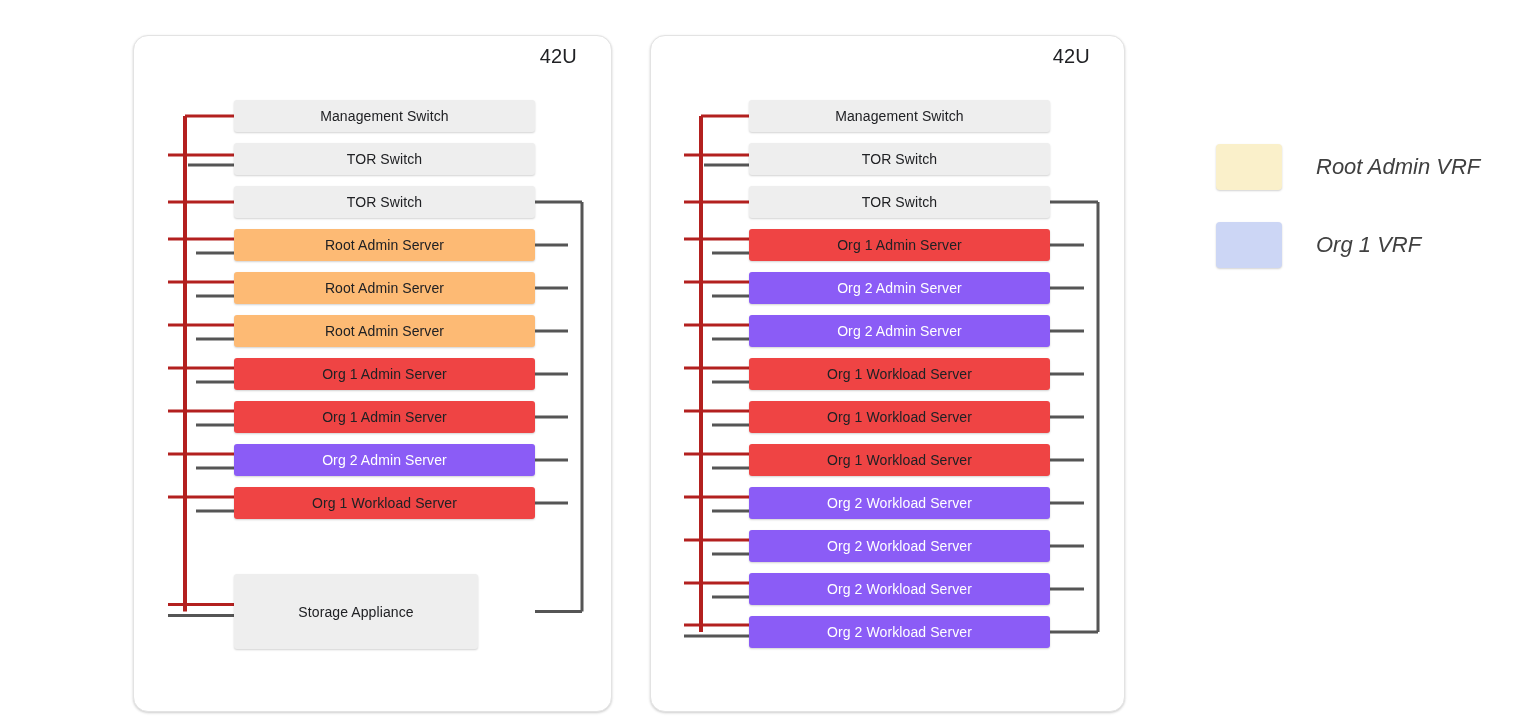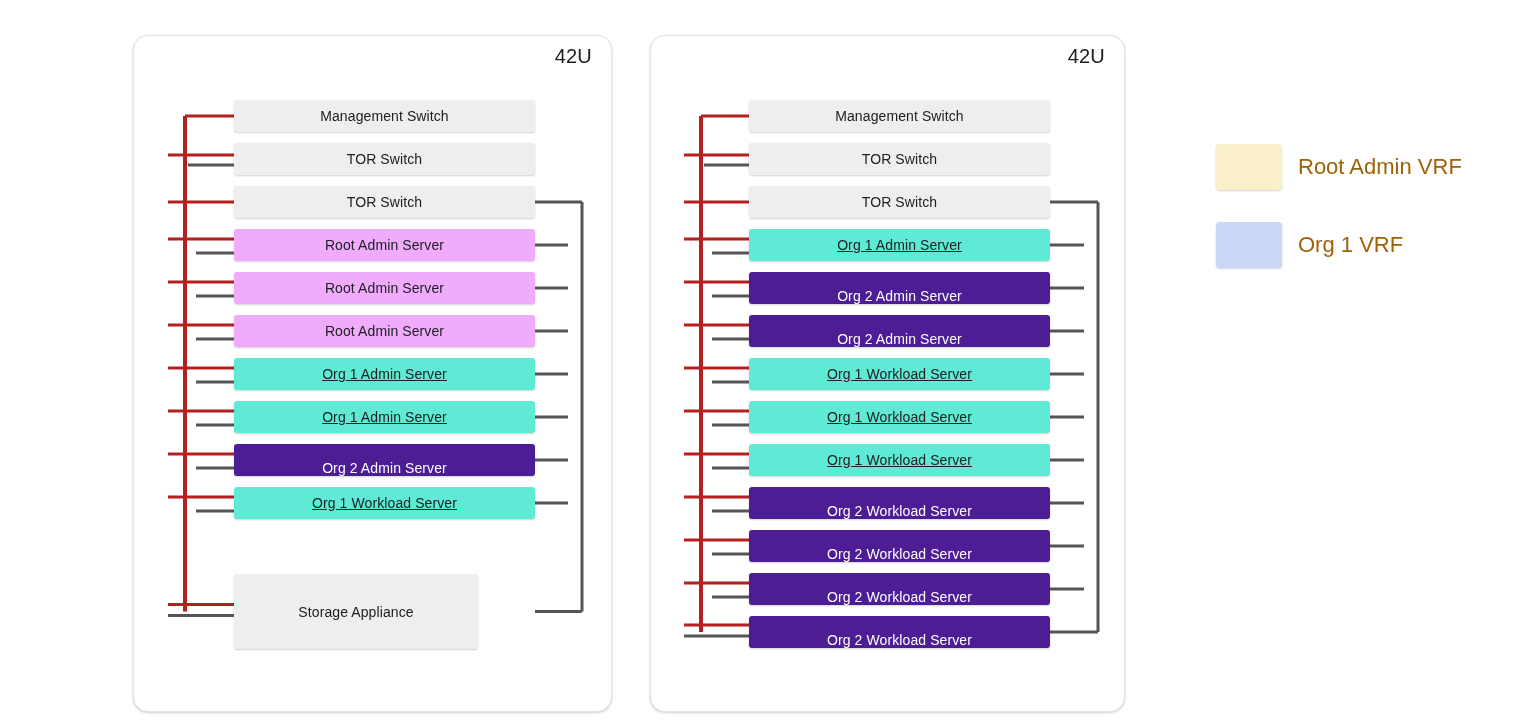--- a/index.html
+++ b/index.html
@@ -23,21 +23,21 @@
   .rack {
     position: absolute;
     background: #ffffff;
     border: 1px solid #e3e3e3;
     border-radius: 15px;
     box-shadow: 0 1px 3px rgba(0,0,0,0.13), 0 1px 2px rgba(0,0,0,0.08);
   }
   .rack-units {
     position: absolute;
     top: 9px;
-    right: 19px;
+    right: 34px;
     font-size: 20px;
     color: #202124;
     letter-spacing: .2px;
   }
 
   
   .cables {
     position: absolute;
     left: 0;
     top: 0;
@@ -53,23 +53,23 @@
     box-sizing: border-box;
     display: flex;
     align-items: center;
     justify-content: center;
     font-size: 14px;
     letter-spacing: .1px;
     box-shadow: 0 1px 2px rgba(0,0,0,0.18);
     white-space: nowrap;
   }
   .device.kind-neutral { background: #eeeeee; color: #202124; }
-  .device.kind-root    { background: #f0abfc; color: #202124; }
-  .device.kind-org1    { background: #5eead4; color: #202124; text-decoration: underline; }
-  .device.kind-org2    { background: #4c1d95; color: #ffffff; align-items: flex-end; }
+  .device.kind-root    { background: #fdba74; color: #202124; }
+  .device.kind-org1    { background: #ef4444; color: #202124; }
+  .device.kind-org2    { background: #8b5cf6; color: #ffffff; }
 
   
   .legend {
     position: absolute;
     left: 1216px;
     top: 144px;
   }
   .legend-row {
     display: flex;
     align-items: center;
@@ -78,24 +78,25 @@
   }
   .legend-row:last-child { margin-bottom: 0; }
   .legend-swatch {
     width: 66px;
     height: 46px;
     border-radius: 4px;
     box-shadow: 0 1px 2px rgba(0,0,0,0.18);
     flex: none;
   }
   .legend-label {
-    margin-left: 16px;
+    margin-left: 34px;
     font-size: 22px;
-    color: #a16207;
+    color: #404040;
     white-space: nowrap;
+    font-style: italic;
   }
 </style>
 </head>
 <body>
 
 <div class="stage">
 
   <div class="rack" id="rack-1-shell" style="left:133px; top:35px; width:477px; height:675px;">
     <div class="rack-units">42U</div>
   </div>

